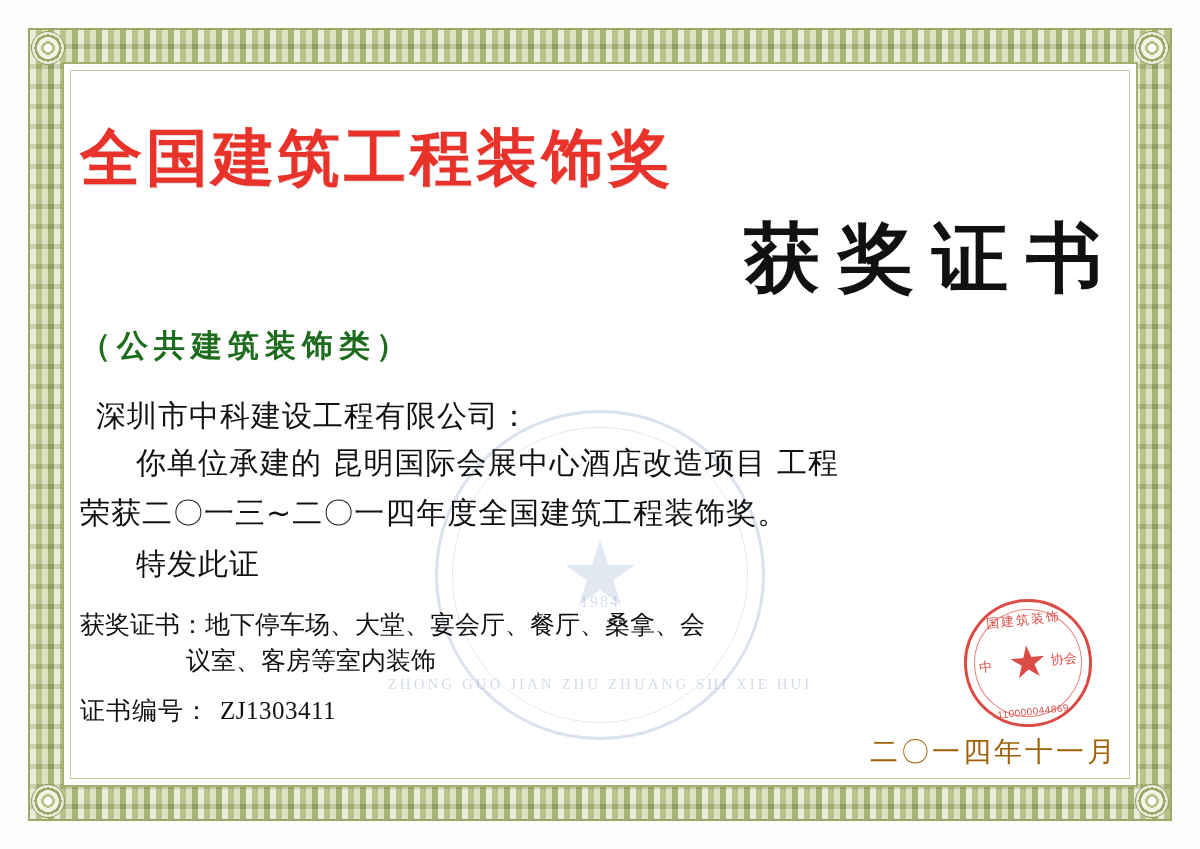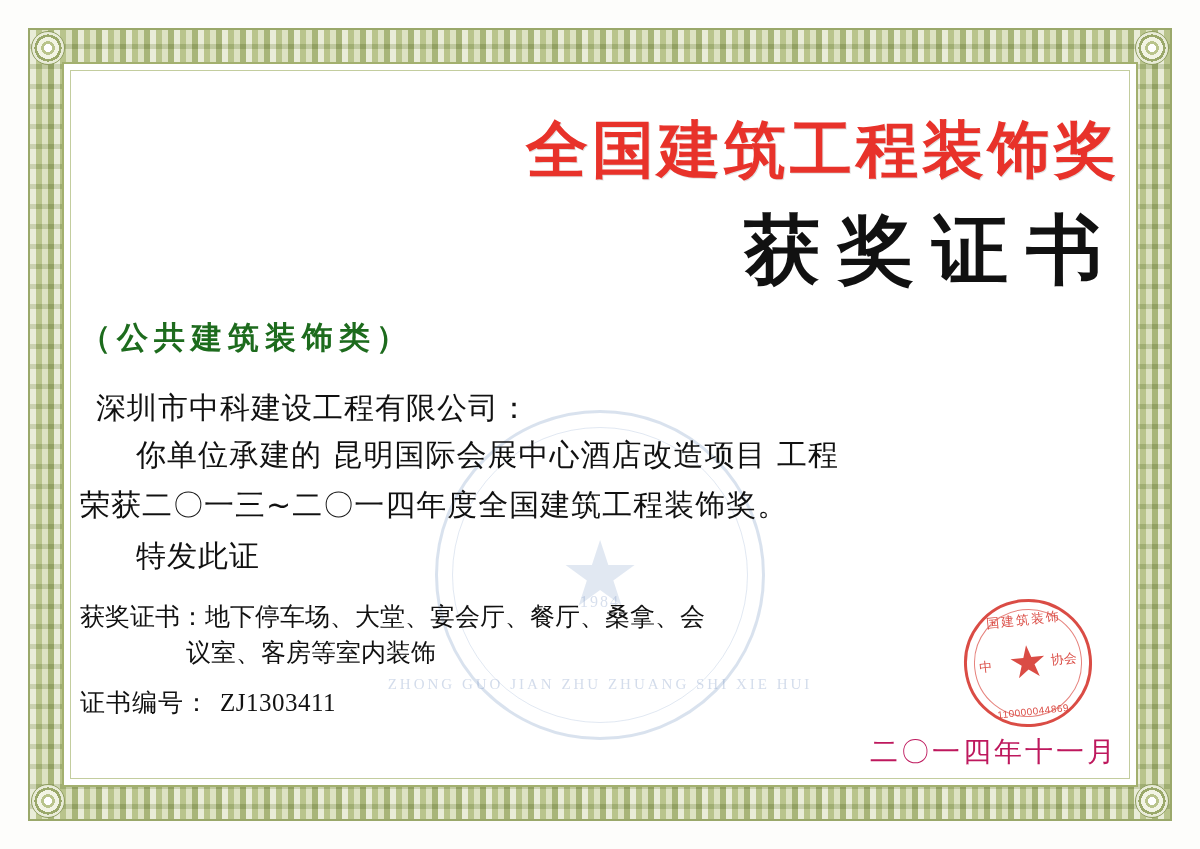--- a/index.html
+++ b/index.html
@@ -140,22 +140,22 @@
     transform: translate(-50%, 18px);
     font-size: 16px;
     color: rgba(110,140,190,0.28);
     letter-spacing: 2px;
   }
 
   
   .title-main {
     position: relative;
     z-index: 3;
-    text-align: right;
-    margin-top: 28px;
+    text-align: left;
+    margin-top: 36px;
     font-family: Liberation Mono, monospace;
     font-weight: bold;
     font-size: 62px;
     letter-spacing: 4px;
     color: #e8322a;
     text-shadow: 1px 1px 0 rgba(0,0,0,0.12);
   }
   .title-sub {
     position: relative;
     z-index: 3;
@@ -295,21 +295,21 @@
 
   
   .date {
     position: absolute;
     right: 82px;
     bottom: 78px;
     z-index: 8;
     font-family: "DejaVu Sans", sans-serif;
     font-size: 28px;
     letter-spacing: 3px;
-    color: #be185d;
+    color: #a16207;
     white-space: nowrap;
   }
 </style>
 </head>
 <body>
 
 <div id="page">
 
   <div class="border-outer"></div>
   <div class="border-inner-line"></div>

